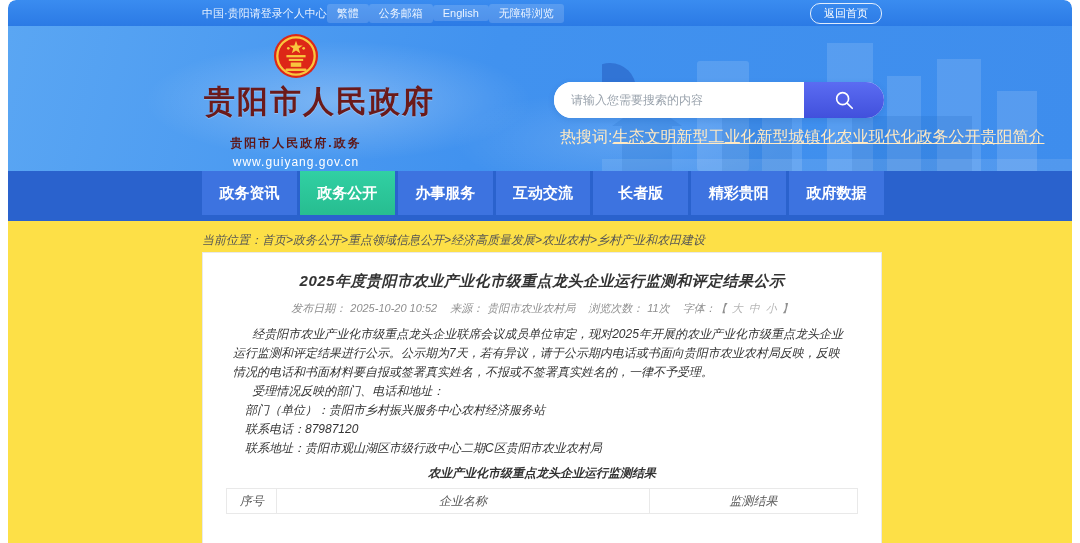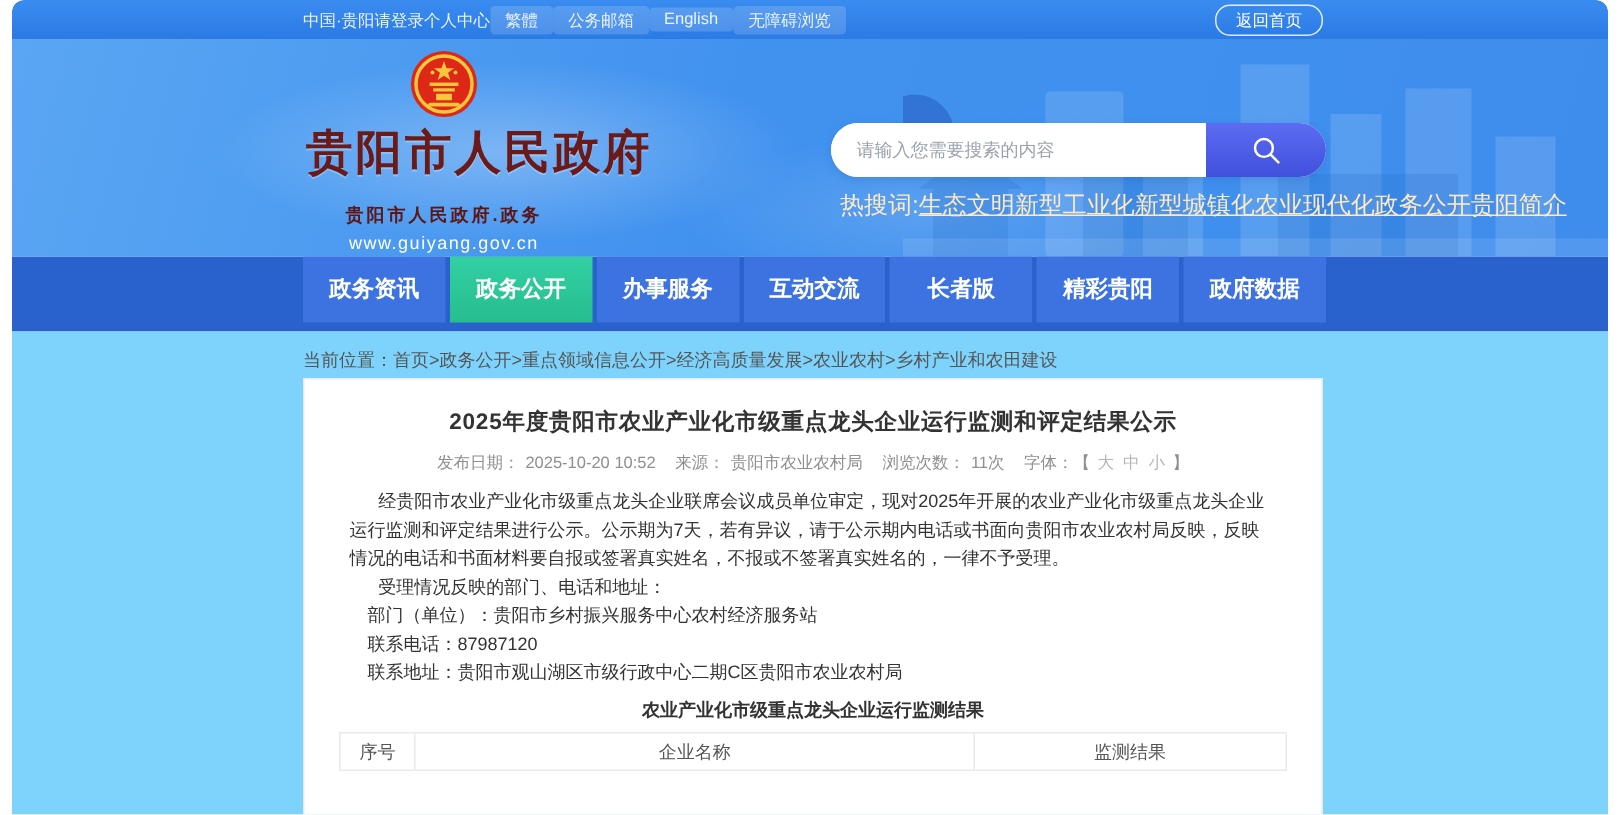--- a/index.html
+++ b/index.html
@@ -49,21 +49,21 @@
   .hotwords .hw-label { color:#ffe9c2; }
 
   
   .navbar { height:50px; background:#2a62cd; }
   .nav-inner { margin-left:194px; width:682px; display:flex; gap:3px; height:44px; }
   .nav-item { flex:1; background:#3d73e0; color:#fff; font-size:15px; font-weight:bold;
     text-align:center; line-height:44px; cursor:pointer; white-space:nowrap; }
   .nav-item.active { background:linear-gradient(180deg,#31d0a3,#27bd90); }
 
   
-  .main { position:relative; height:322px; background:#7dd3fc; }
+  .main { position:relative; height:322px; background:#fde047;font-style:italic; }
   .breadcrumb { padding:11px 0 0 194px; font-size:12px; color:#555; }
   .breadcrumb .bc-path { cursor:pointer; }
 
   .card { position:absolute; left:194px; top:31px; width:680px; height:600px;
     background:#fff; border:1px solid #e9e9e9; }
   .art-title { margin-top:19px; text-align:center; font-size:15px; font-weight:bold;
     color:#333; letter-spacing:.5px; }
   .art-meta { margin-top:10px; text-align:center; font-size:11px; color:#8f8f8f; }
   .art-meta span { margin:0 2px; }
   .art-meta .m-gap { margin-left:8px; }

